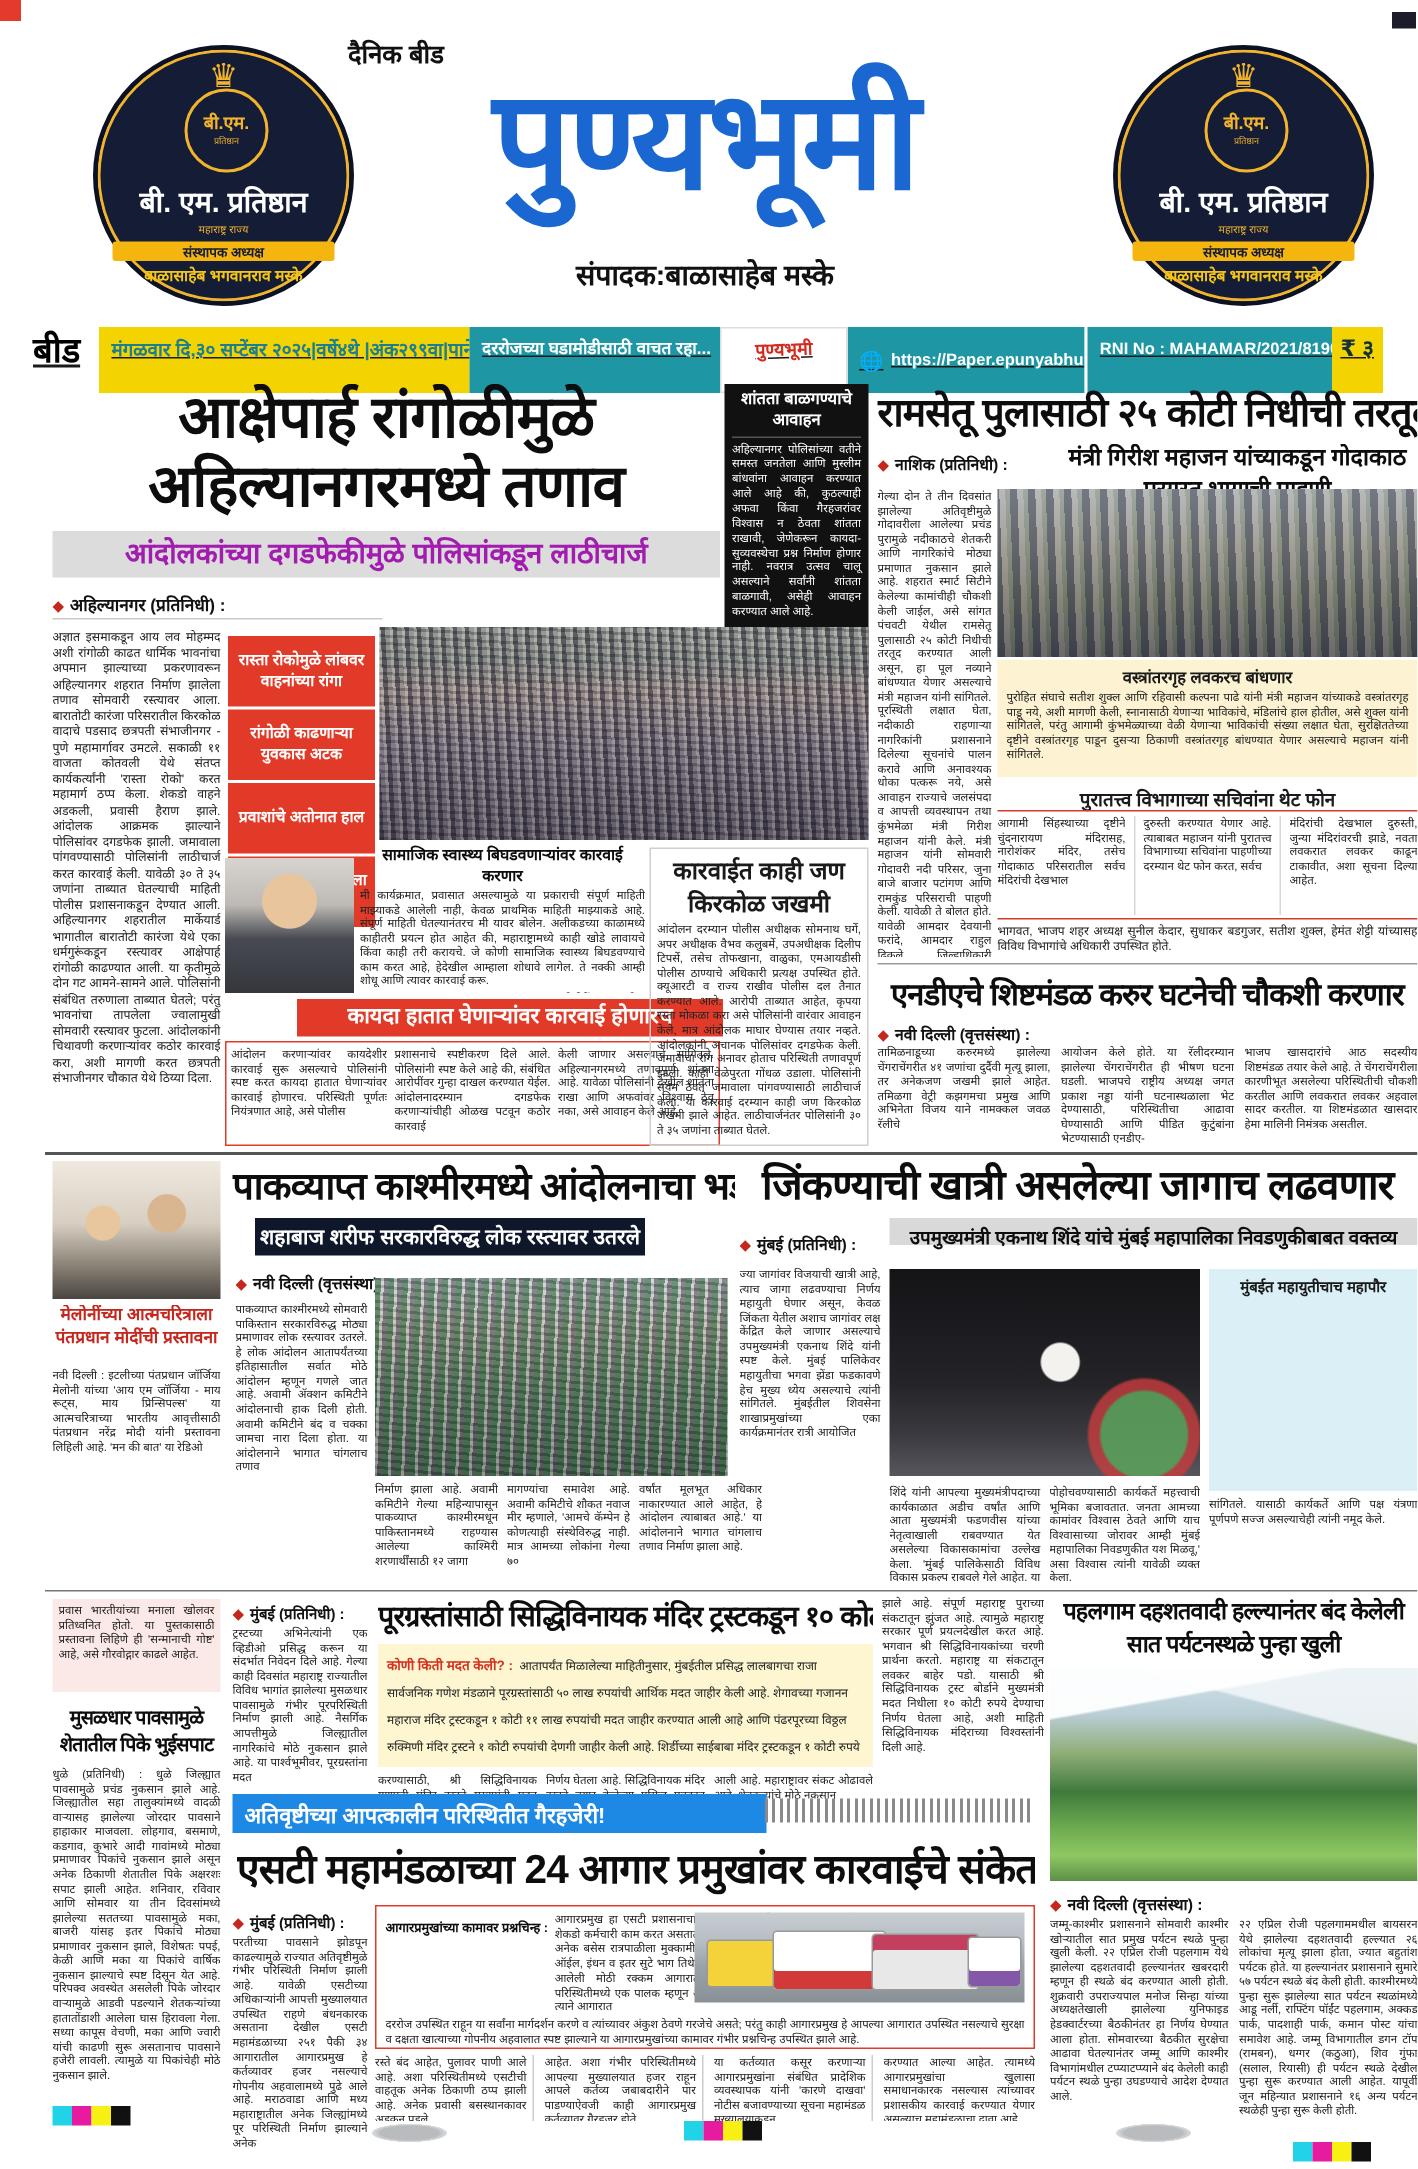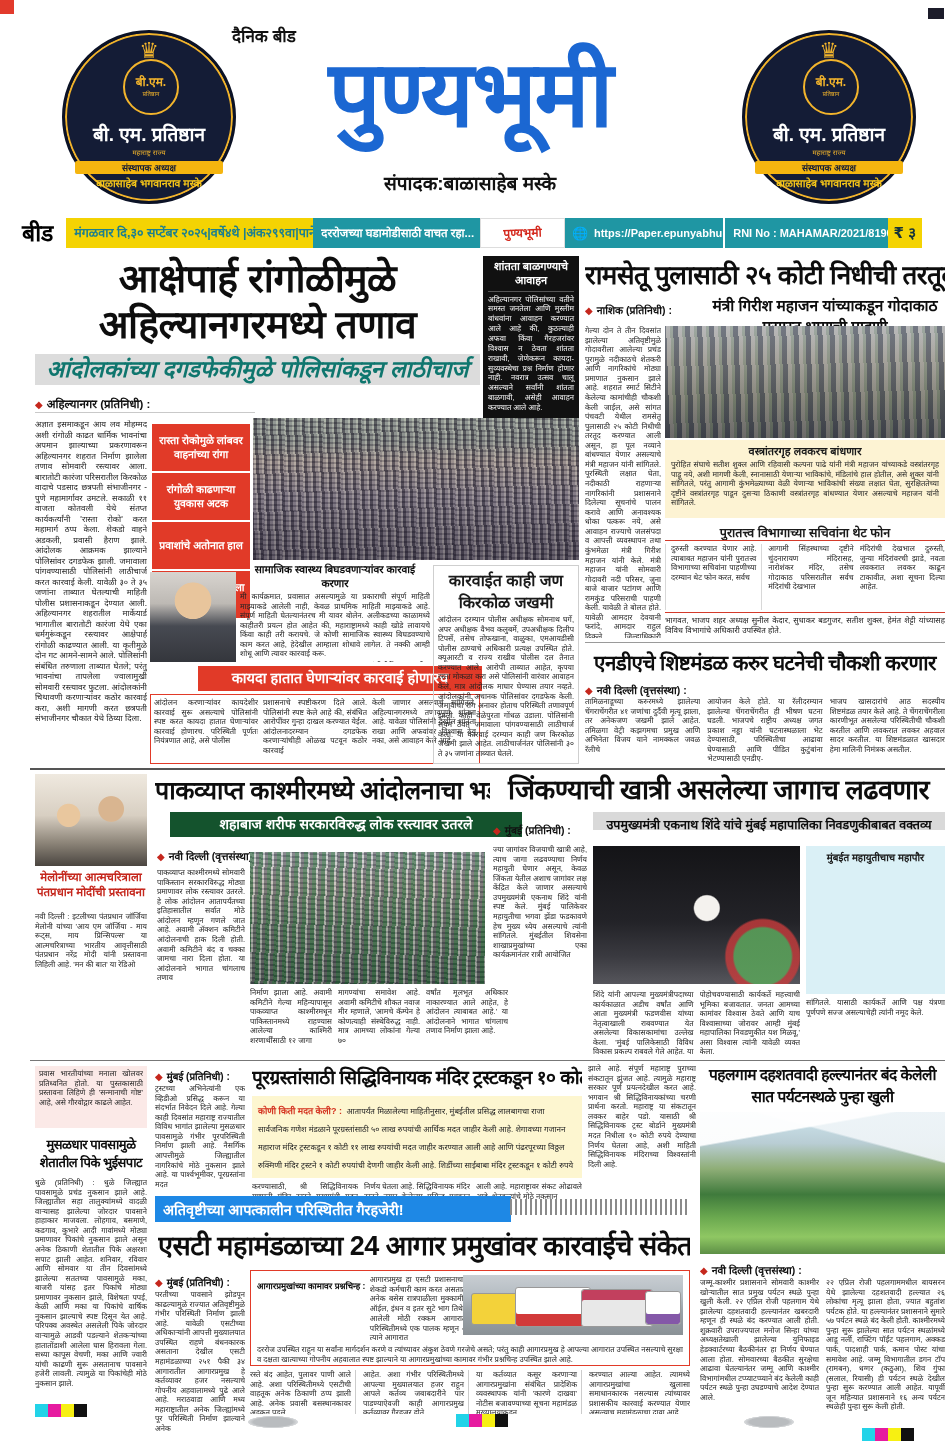--- a/index.html
+++ b/index.html
@@ -78,38 +78,38 @@
     <div style="color:#f2b42c;font-size:7px;margin-top:1px;">महाराष्ट्र राज्य</div>
     <div style="background:#f5b50f;color:#141c36;font-weight:bold;font-size:9px;margin:4px 10px 0 10px;border-radius:2px;">संस्थापक अध्यक्ष</div>
     <div style="color:#f5c518;font-weight:bold;font-size:10.5px;margin-top:2px;white-space:nowrap;">बाळासाहेब भगवानराव मस्के</div>
   </div>
 
   <div class="abs" style="left:232px;top:24px;font-size:17px;font-weight:900;color:#111;">दैनिक बीड</div>
   <div class="abs ctr" style="left:240px;top:32px;width:460px;font-size:92px;font-weight:900;color:#1b67d2;line-height:1.35;letter-spacing:-2px;">पुण्यभूमी</div>
   <div class="abs ctr" style="left:300px;top:170px;width:340px;font-size:19px;font-weight:900;color:#111;">संपादक:बाळासाहेब मस्के</div>
 </div>
 
-<div class="abs" style="left:22px;top:218px;width:900px;height:30px;display:flex;align-items:stretch;">
+<div class="abs" style="left:22px;top:218px;width:900px;height:44px;display:flex;align-items:stretch;text-decoration:underline;">
   <div style="width:56px;font-size:23px;font-weight:900;color:#000;line-height:30px;">बीड</div>
   <div style="background:#f4d303;color:#1c7f8f;font-weight:bold;font-size:12.5px;line-height:30px;padding:0 8px;white-space:nowrap;overflow:hidden;width:292px;">मंगळवार दि,३० सप्टेंबर २०२५|वर्षे४थे |अंक२९९वा|पाने ६</div>
   <div style="background:#1f96a3;color:#fff;font-weight:bold;font-size:11.5px;line-height:30px;padding:0 8px;white-space:nowrap;overflow:hidden;width:190px;">दररोजच्या घडामोडीसाठी वाचत रहा...</div>
   <div style="background:#fff;width:105px;position:relative;border:1px solid #ddd;">
     <div style="color:#d42a1f;font-weight:900;font-size:12px;text-align:center;line-height:28px;transform:rotate(-2deg);">पुण्यभूमी</div>
   </div>
   <div style="background:#1f96a3;color:#fff;display:flex;align-items:center;padding:0 8px;width:180px;overflow:hidden;">
     <span style="font-size:13px;margin-right:5px;">🌐</span>
     <span style="font-weight:bold;font-size:11px;white-space:nowrap;">https://Paper.epunyabhumi.in</span>
   </div>
   <div style="background:#1f96a3;color:#fff;font-weight:bold;font-size:11px;line-height:30px;padding:0 8px;border-left:2px solid #fff;white-space:nowrap;overflow:hidden;width:185px;">RNI No : MAHAMAR/2021/81902</div>
   <div style="background:#f4d303;color:#14323a;font-weight:900;font-size:15px;line-height:30px;padding:0 6px;white-space:nowrap;">₹ ३</div>
 </div>
 
 <div class="abs ctr headline" style="left:35px;top:256px;width:445px;height:96px;font-size:39px;line-height:1.18;overflow:hidden;">आक्षेपार्ह रांगोळीमुळे अहिल्यानगरमध्ये तणाव</div>
 <div class="abs" style="left:35px;top:354px;width:445px;height:31px;background:#dcdcdc;">
-  <div class="ctr" style="color:#0f766e;font-weight:900;font-size:23px;line-height:31px;white-space:nowrap;overflow:hidden;font-style:italic;">आंदोलकांच्या दगडफेकीमुळे पोलिसांकडून लाठीचार्ज</div>
+  <div class="ctr" style="color:#a21caf;font-weight:900;font-size:19px;line-height:31px;white-space:nowrap;overflow:hidden;">आंदोलकांच्या दगडफेकीमुळे पोलिसांकडून लाठीचार्ज</div>
 </div>
 <div class="abs" style="left:35px;top:394px;width:220px;">
   <span class="diam">◆</span><span class="byline">अहिल्यानगर (प्रतिनिधी) :</span>
 </div>
 <div class="abs" style="left:35px;top:412px;width:220px;height:1px;background:#c9c9c9;"></div>
 
 <div class="abs" style="left:483px;top:256px;width:96px;height:196px;background:#111111;color:#fff;padding:4px 5px;box-sizing:border-box;overflow:hidden;">
   <div class="ctr" style="font-weight:bold;font-size:11px;line-height:1.25;border-bottom:1px solid #555;padding-bottom:3px;margin-bottom:3px;">शांतता बाळगण्याचे आवाहन</div>
   <div style="font-size:7.6px;line-height:1.3;text-align:justify;">अहिल्यानगर पोलिसांच्या वतीने समस्त जनतेला आणि मुस्लीम बांधवांना आवाहन करण्यात आले आहे की, कुठल्याही अफवा किंवा गैरहजरांवर विश्वास न ठेवता शांतता राखावी, जेणेकरून कायदा-सुव्यवस्थेचा प्रश्न निर्माण होणार नाही. नवरात्र उत्सव चालू असल्याने सर्वांनी शांतता बाळगावी, असेही आवाहन करण्यात आले आहे.</div>
 </div>
@@ -153,22 +153,22 @@
 <div class="abs ctr" style="left:705px;top:296px;width:240px;height:46px;font-size:15.5px;font-weight:900;line-height:1.35;color:#0d0d0d;overflow:hidden;">मंत्री गिरीश महाजन यांच्याकडून गोदाकाठ पूरग्रस्त भागाची पाहणी</div>
 <div class="abs body-sm" style="left:585px;top:326px;width:76px;height:312px;">गेल्या दोन ते तीन दिवसांत झालेल्या अतिवृष्टीमुळे गोदावरीला आलेल्या प्रचंड पुरामुळे नदीकाठचे शेतकरी आणि नागरिकांचे मोठ्या प्रमाणात नुकसान झाले आहे. शहरात स्मार्ट सिटीने केलेल्या कामांचीही चौकशी केली जाईल, असे सांगत पंचवटी येथील रामसेतू पुलासाठी २५ कोटी निधीची तरतूद करण्यात आली असून, हा पूल नव्याने बांधण्यात येणार असल्याचे मंत्री महाजन यांनी सांगितले. पूरस्थिती लक्षात घेता, नदीकाठी राहणाऱ्या नागरिकांनी प्रशासनाने दिलेल्या सूचनांचे पालन करावे आणि अनावश्यक धोका पत्करू नये, असे आवाहन राज्याचे जलसंपदा व आपत्ती व्यवस्थापन तथा कुंभमेळा मंत्री गिरीश महाजन यांनी केले. मंत्री महाजन यांनी सोमवारी गोदावरी नदी परिसर, जुना बाजे बाजार पटांगण आणि रामकुंड परिसराची पाहणी केली. यावेळी ते बोलत होते. यावेळी आमदार देवयानी फरांदे, आमदार राहुल ढिकले, जिल्हाधिकारी जलज शर्मा, महानगरपालिका आयुक्त मनीषा खत्री, पोलीस आयुक्त संदीप कर्णिक, पोलीस उपायुक्त मोनिका राऊत, जलसंपदा विभागाचे अधीक्षक अभियंता राजेश गोवर्धने, जलसंपदा विभागाच्या कार्यकारी अभियंता सोनल शहाणे, वैभव</div>
 <div class="abs photo presser" style="left:665px;top:326px;width:280px;height:112px;"></div>
 <div class="abs" style="left:665px;top:440px;width:280px;height:78px;background:#fdf3d3;padding:3px 6px;box-sizing:border-box;overflow:hidden;">
   <div class="ctr" style="font-weight:900;font-size:11px;margin-bottom:2px;">वस्त्रांतरगृह लवकरच बांधणार</div>
   <div class="body-sm">पुरोहित संघाचे सतीश शुक्ल आणि रहिवासी कल्पना पाढे यांनी मंत्री महाजन यांच्याकडे वस्त्रांतरगृह पाडू नये, अशी मागणी केली, स्नानासाठी येणाऱ्या भाविकांचे, मंडिलांचे हाल होतील, असे शुक्ल यांनी सांगितले, परंतु आगामी कुंभमेळ्याच्या वेळी येणाऱ्या भाविकांची संख्या लक्षात घेता, सुरक्षिततेच्या दृष्टीने वस्त्रांतरगृह पाडून दुसऱ्या ठिकाणी वस्त्रांतरगृह बांधण्यात येणार असल्याचे महाजन यांनी सांगितले.</div>
 </div>
 <div class="abs ctr" style="left:665px;top:524px;width:280px;font-size:12.5px;font-weight:900;white-space:nowrap;overflow:hidden;">पुरातत्त्व विभागाच्या सचिवांना थेट फोन</div>
 <div class="abs red-rule" style="left:665px;top:540px;width:280px;height:1px;background:#d43a2a;"></div>
 <div class="abs" style="left:665px;top:544px;width:280px;height:66px;display:flex;gap:6px;">
+  <div class="body-sm" style="flex:1;">आगामी सिंहस्थाच्या दृष्टीने चुंदनारायण मंदिरासह, नारोशंकर मंदिर, तसेच गोदाकाठ परिसरातील सर्वच मंदिरांची देखभाल</div>
   <div class="body-sm" style="flex:1;border-left:1px solid #d8d8d8;border-right:1px solid #d8d8d8;padding:0 5px;">दुरुस्ती करण्यात येणार आहे. त्याबाबत महाजन यांनी पुरातत्त्व विभागाच्या सचिवांना पाहणीच्या दरम्यान थेट फोन करत, सर्वच</div>
-  <div class="body-sm" style="flex:1;">आगामी सिंहस्थाच्या दृष्टीने चुंदनारायण मंदिरासह, नारोशंकर मंदिर, तसेच गोदाकाठ परिसरातील सर्वच मंदिरांची देखभाल</div>
   <div class="body-sm" style="flex:1;">मंदिरांची देखभाल दुरुस्ती, जुन्या मंदिरांवरची झाडे, नवता लवकरात लवकर काढून टाकावीत, अशा सूचना दिल्या आहेत.</div>
 </div>
 <div class="abs red-rule" style="left:665px;top:612px;width:280px;height:1px;background:#d43a2a;"></div>
 <div class="abs body-sm" style="left:665px;top:616px;width:280px;height:22px;font-size:8px;">भागवत, भाजप शहर अध्यक्ष सुनील केदार, सुधाकर बडगुजर, सतीश शुक्ल, हेमंत शेट्टी यांच्यासह विविध विभागांचे अधिकारी उपस्थित होते.</div>
 
 <div class="abs rule" style="left:585px;top:642px;width:360px;"></div>
 
 <div class="abs ctr headline" style="left:585px;top:648px;width:360px;font-size:20.5px;white-space:nowrap;overflow:hidden;">एनडीएचे शिष्टमंडळ करुर घटनेची चौकशी करणार</div>
 <div class="abs" style="left:585px;top:680px;width:160px;">
   <span class="diam">◆</span><span class="byline" style="font-size:10.5px;">नवी दिल्ली (वृत्तसंस्था) :</span>
@@ -179,21 +179,21 @@
   <div class="body-sm" style="flex:1;">भाजप खासदारांचे आठ सदस्यीय शिष्टमंडळ तयार केले आहे. ते चेंगराचेंगरीला कारणीभूत असलेल्या परिस्थितीची चौकशी करतील आणि लवकरात लवकर अहवाल सादर करतील. या शिष्टमंडळात खासदार हेमा मालिनी निमंत्रक असतील.</div>
 </div>
 
 <div class="abs rule" style="left:30px;top:768px;width:915px;height:1.5px;background:#555;"></div>
 
 <div class="abs photo selfie" style="left:35px;top:774px;width:112px;height:92px;"></div>
 <div class="abs ctr" style="left:35px;top:870px;width:112px;height:38px;color:#c5271d;font-weight:900;font-size:11.5px;line-height:1.3;overflow:hidden;">मेलोनींच्या आत्मचरित्राला पंतप्रधान मोदींची प्रस्तावना</div>
 <div class="abs body-sm" style="left:35px;top:912px;width:112px;height:146px;">नवी दिल्ली : इटलीच्या पंतप्रधान जॉर्जिया मेलोनी यांच्या 'आय एम जॉर्जिया - माय रूट्स, माय प्रिन्सिपल्स' या आत्मचरित्राच्या भारतीय आवृत्तीसाठी पंतप्रधान नरेंद्र मोदी यांनी प्रस्तावना लिहिली आहे. 'मन की बात' या रेडिओ</div>
 
 <div class="abs ctr headline" style="left:155px;top:772px;width:335px;font-size:25px;white-space:nowrap;overflow:hidden;">पाकव्याप्त काश्मीरमध्ये आंदोलनाचा भडका</div>
-<div class="abs" style="left:170px;top:812px;width:352px;height:25px;background:#14532d;">
+<div class="abs" style="left:170px;top:812px;width:260px;height:25px;background:#0f172a;">
   <div class="ctr" style="color:#fff;font-weight:bold;font-size:14px;line-height:25px;white-space:nowrap;overflow:hidden;">शहाबाज शरीफ सरकारविरुद्ध लोक रस्त्यावर उतरले</div>
 </div>
 <div class="abs" style="left:157px;top:846px;width:150px;">
   <span class="diam">◆</span><span class="byline" style="font-size:10.5px;">नवी दिल्ली (वृत्तसंस्था) :</span>
 </div>
 <div class="abs body-sm" style="left:157px;top:868px;width:88px;height:192px;">पाकव्याप्त काश्मीरमध्ये सोमवारी पाकिस्तान सरकारविरुद्ध मोठ्या प्रमाणावर लोक रस्त्यावर उतरले. हे लोक आंदोलन आतापर्यंतच्या इतिहासातील सर्वात मोठे आंदोलन म्हणून गणले जात आहे. अवामी ॲक्शन कमिटीने आंदोलनाची हाक दिली होती. अवामी कमिटीने बंद व चक्का जामचा नारा दिला होता. या आंदोलनाने भागात चांगलाच तणाव</div>
 <div class="abs photo crowd-green" style="left:250px;top:852px;width:235px;height:132px;"></div>
 <div class="abs" style="left:250px;top:988px;width:258px;height:68px;display:flex;gap:6px;">
   <div class="body-sm" style="flex:1;">निर्माण झाला आहे. अवामी कमिटीने गेल्या महिन्यापासून पाकव्याप्त काश्मीरमधून पाकिस्तानमध्ये राहण्यास आलेल्या काश्मिरी शरणार्थींसाठी १२ जागा</div>
   <div class="body-sm" style="flex:1;">मागण्यांचा समावेश आहे. अवामी कमिटीचे शौकत नवाज मीर म्हणाले, 'आमचे कॅम्पेन हे कोणत्याही संस्थेविरुद्ध नाही. मात्र आमच्या लोकांना गेल्या ७०</div>

